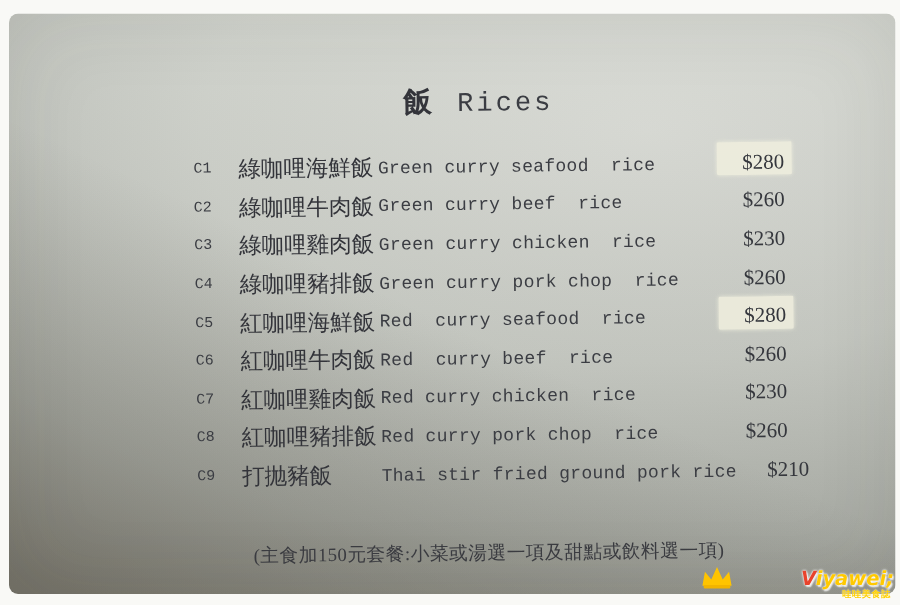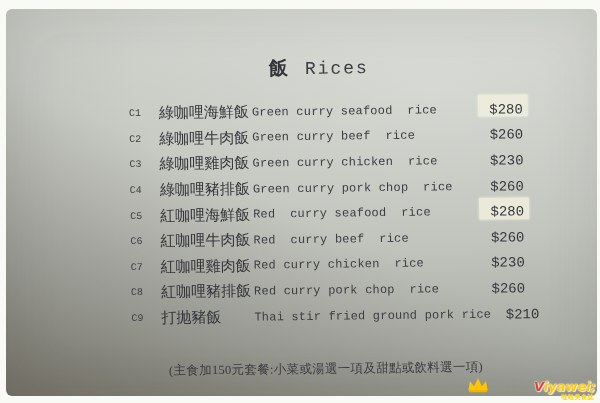--- a/index.html
+++ b/index.html
@@ -22,21 +22,21 @@
     position:absolute;top:46px;left:0;width:100%;text-align:center;text-indent:38px;
     color:#2f3036;white-space:pre;
   }
   .menu-title .zh{font-family:"Liberation Serif", serif;font-size:19px;font-weight:600;letter-spacing:1px;}
   .menu-title .en{font-family:"Liberation Mono", monospace;font-size:18px;letter-spacing:2px;margin-left:16px;}
   .rows{position:absolute;top:90px;left:124px;right:73px;}
   .row{display:flex;align-items:center;height:25.6px;white-space:pre;}
   .code{width:30px;font-size:10px;color:#3b3d43;flex:0 0 auto;}
   .zh{width:93px;font-family:"Liberation Serif", serif;font-size:15px;color:#33343a;flex:0 0 auto;letter-spacing:0px;}
   .en{font-size:12px;color:#3b3d43;letter-spacing:0.2px;flex:0 0 auto;}
-  .price{margin-left:auto;font-family:Liberation Mono, monospace;font-size:14px;color:#35373d;flex:0 0 auto;}
+  .price{margin-left:auto;font-family:Liberation Serif, serif;font-size:14px;color:#35373d;flex:0 0 auto;}
   .row-c9 .price{transform:translateX(14px);text-align:center;}
   .sticker{
     position:absolute;right:68px;width:50px;height:22px;
     background:rgba(240,239,222,0.85);
     box-shadow:0 0 3px rgba(240,239,222,0.9);
     border-radius:1px;
   }
   #sticker-c1{top:88px;}
   #sticker-c5{top:191px;}
   .footnote{

